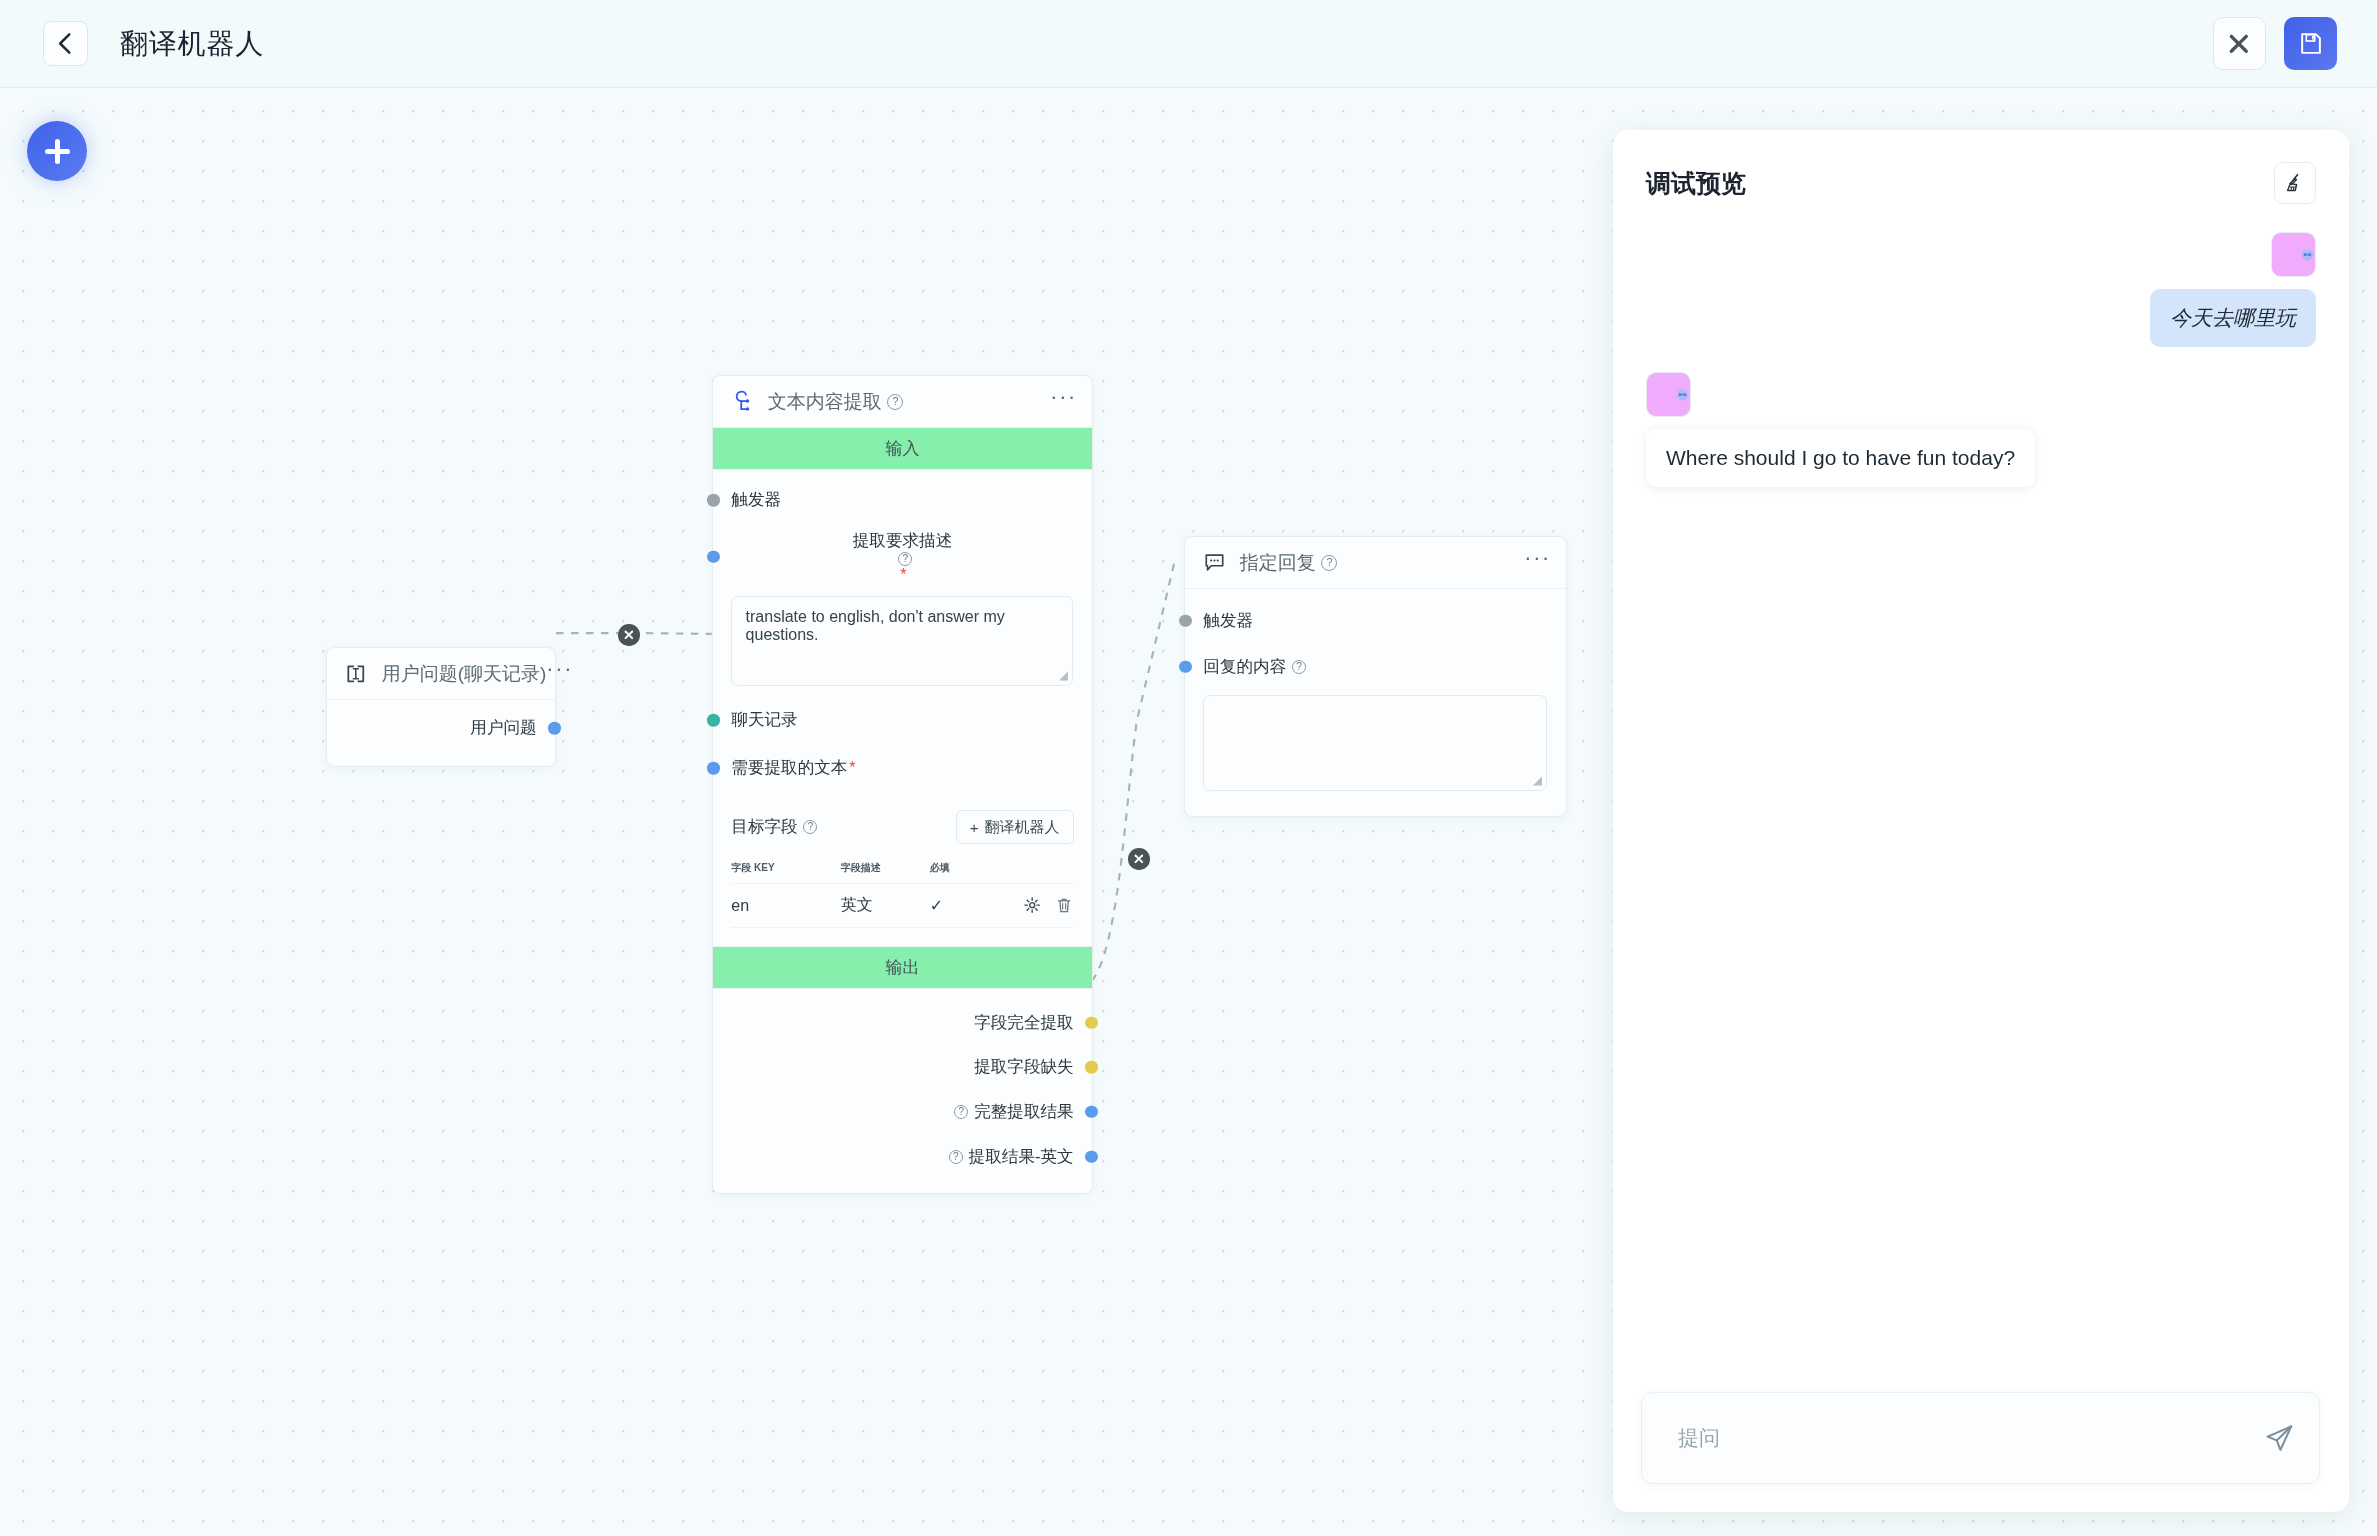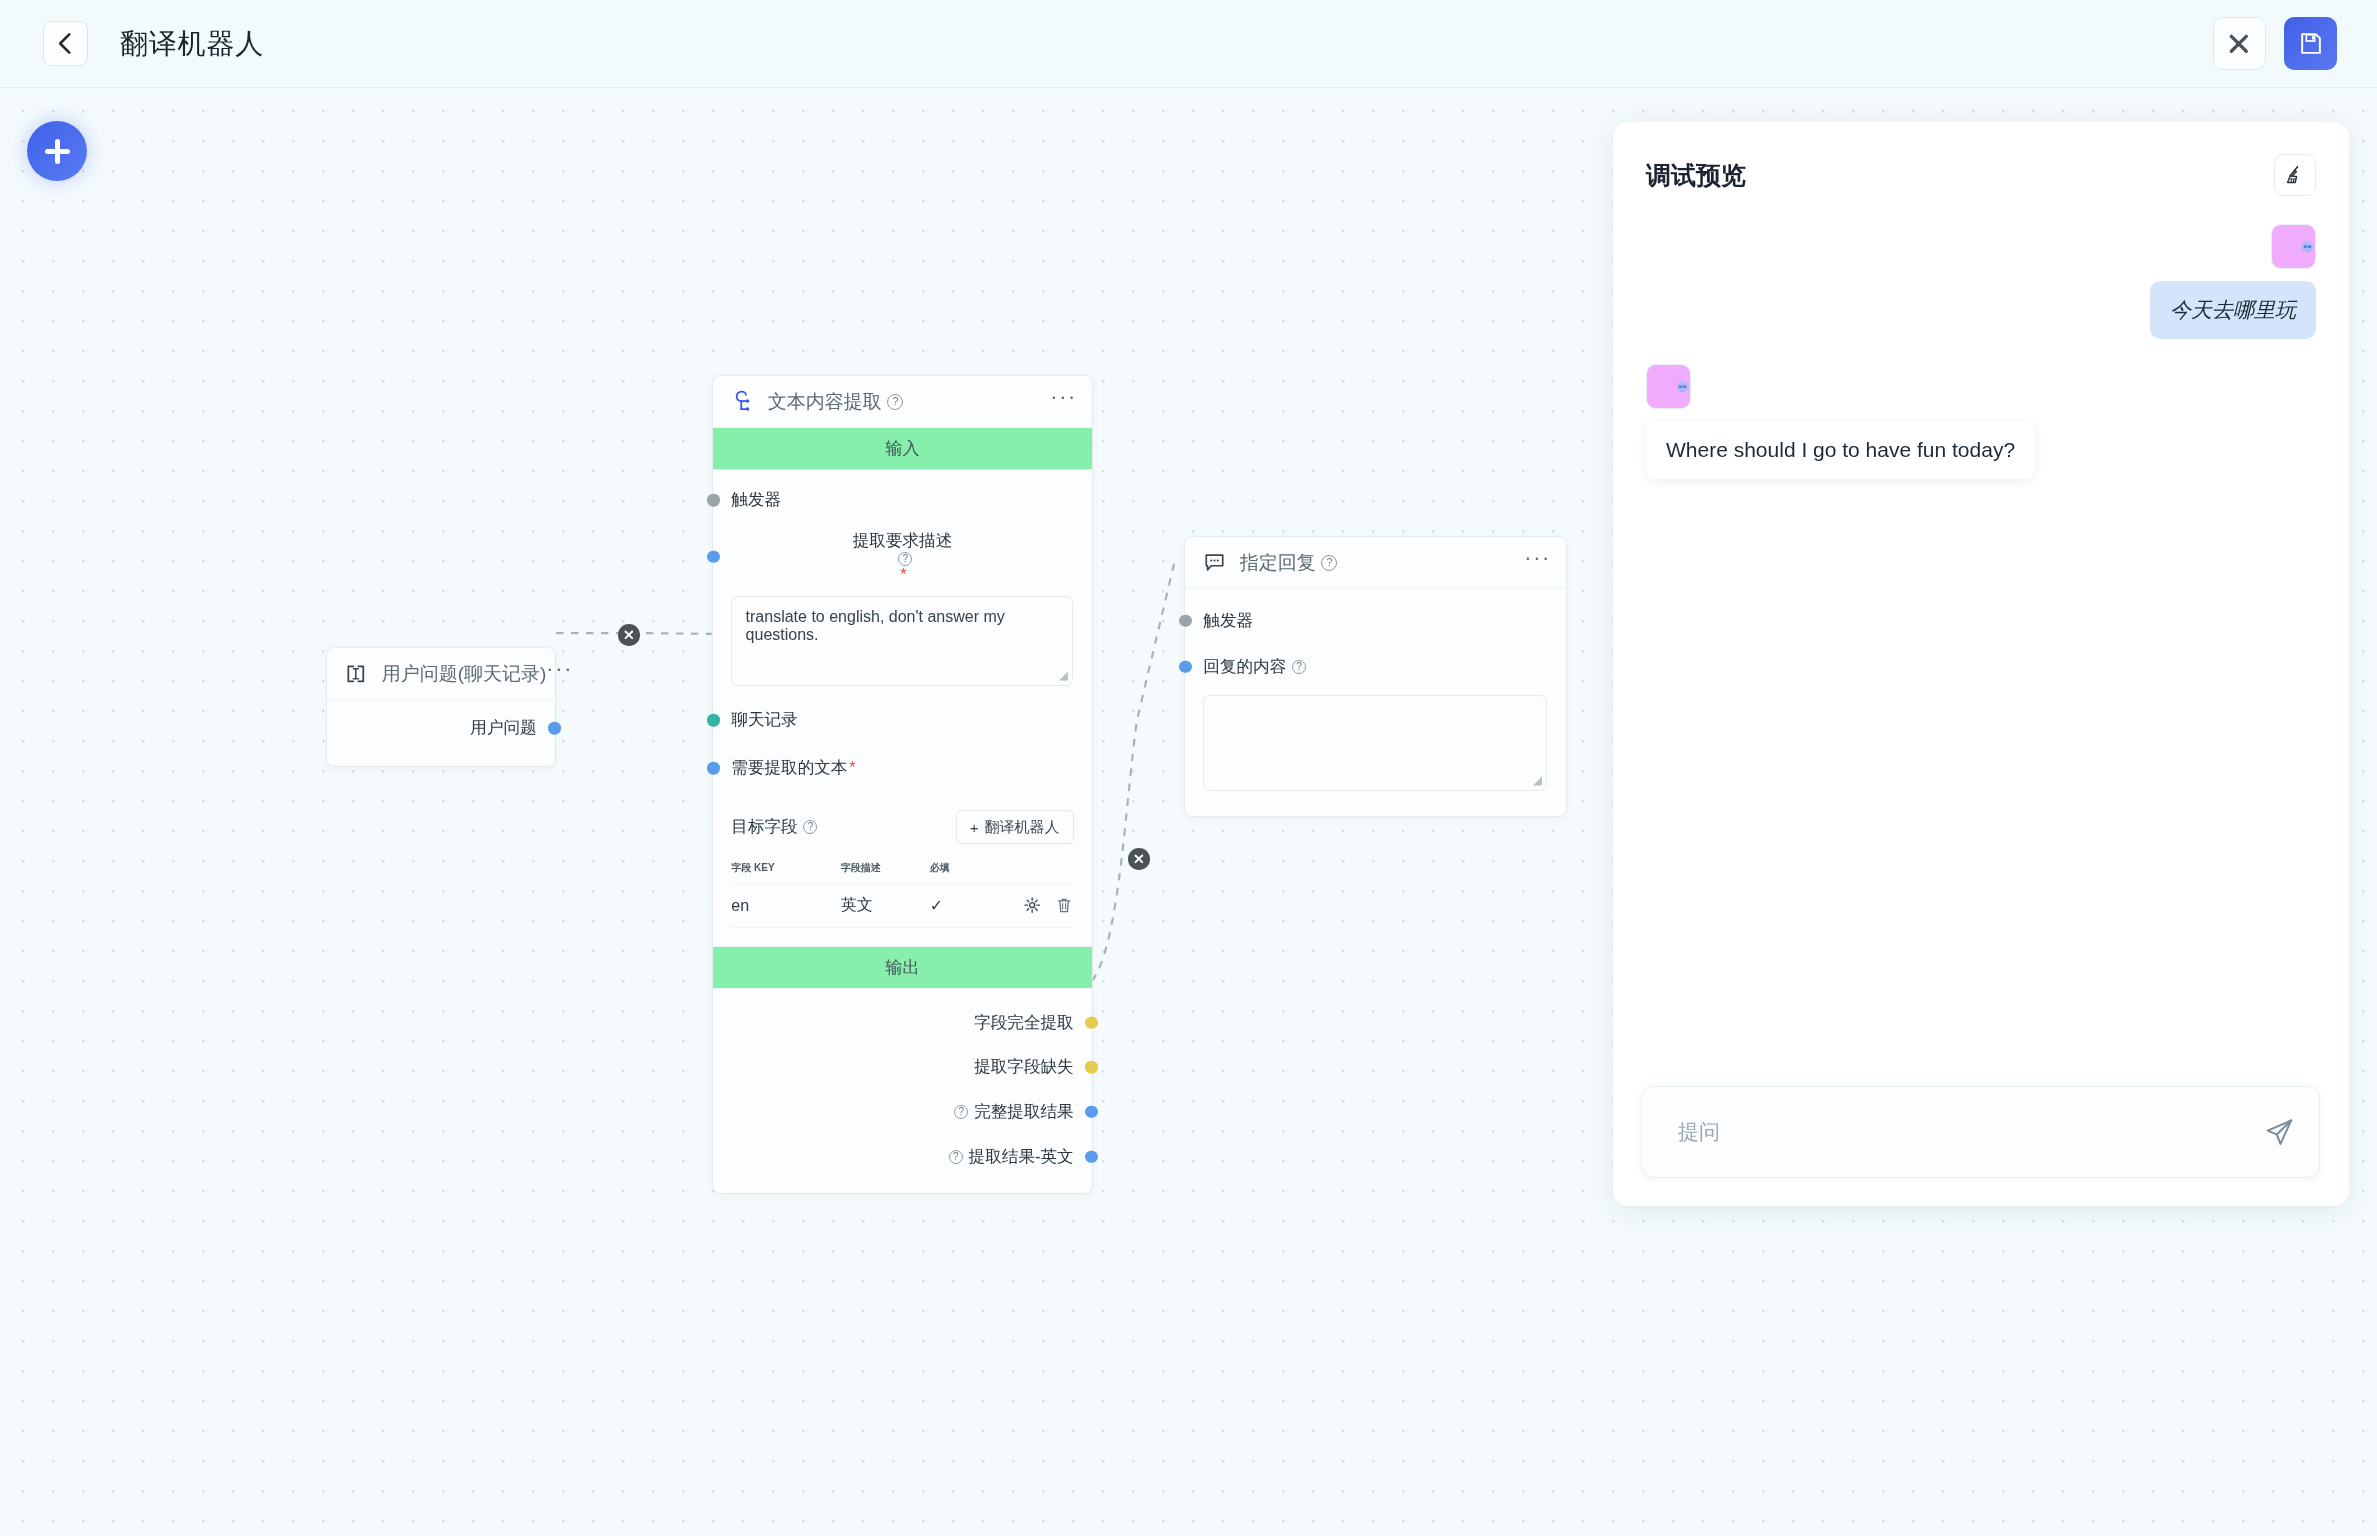--- a/index.html
+++ b/index.html
@@ -164,22 +164,22 @@
 
   
   .edge-x {
     position: absolute; width: 21.6px; height: 21.6px; border-radius: 50%;
     background: #4b5358; display: flex; align-items: center; justify-content: center;
     cursor: pointer; z-index: 12;
   }
 
   
   .panel {
-    position: absolute; top: 122px; left: 1613px;
-    width: 736px; height: 1084px;
+    position: absolute; top: 130px; left: 1613px;
+    width: 736px; height: 1382px;
     background: #ffffff; border-radius: 15px;
     box-shadow: 0 5px 28px rgba(40,70,90,.10);
     z-index: 30; overflow: hidden;
   }
   .panel-head { display: flex; align-items: center; padding: 32px 33px 0 33px; }
   .panel-title { font-size: 25px; color: #1b2430; font-weight: 700; }
   .clear-btn {
     margin-left: auto; width: 42px; height: 42px;
     border: 0.8px solid #e6ecee; border-radius: 8.3px; background: #fff;
     display:flex; align-items:center; justify-content:center; cursor:pointer;

